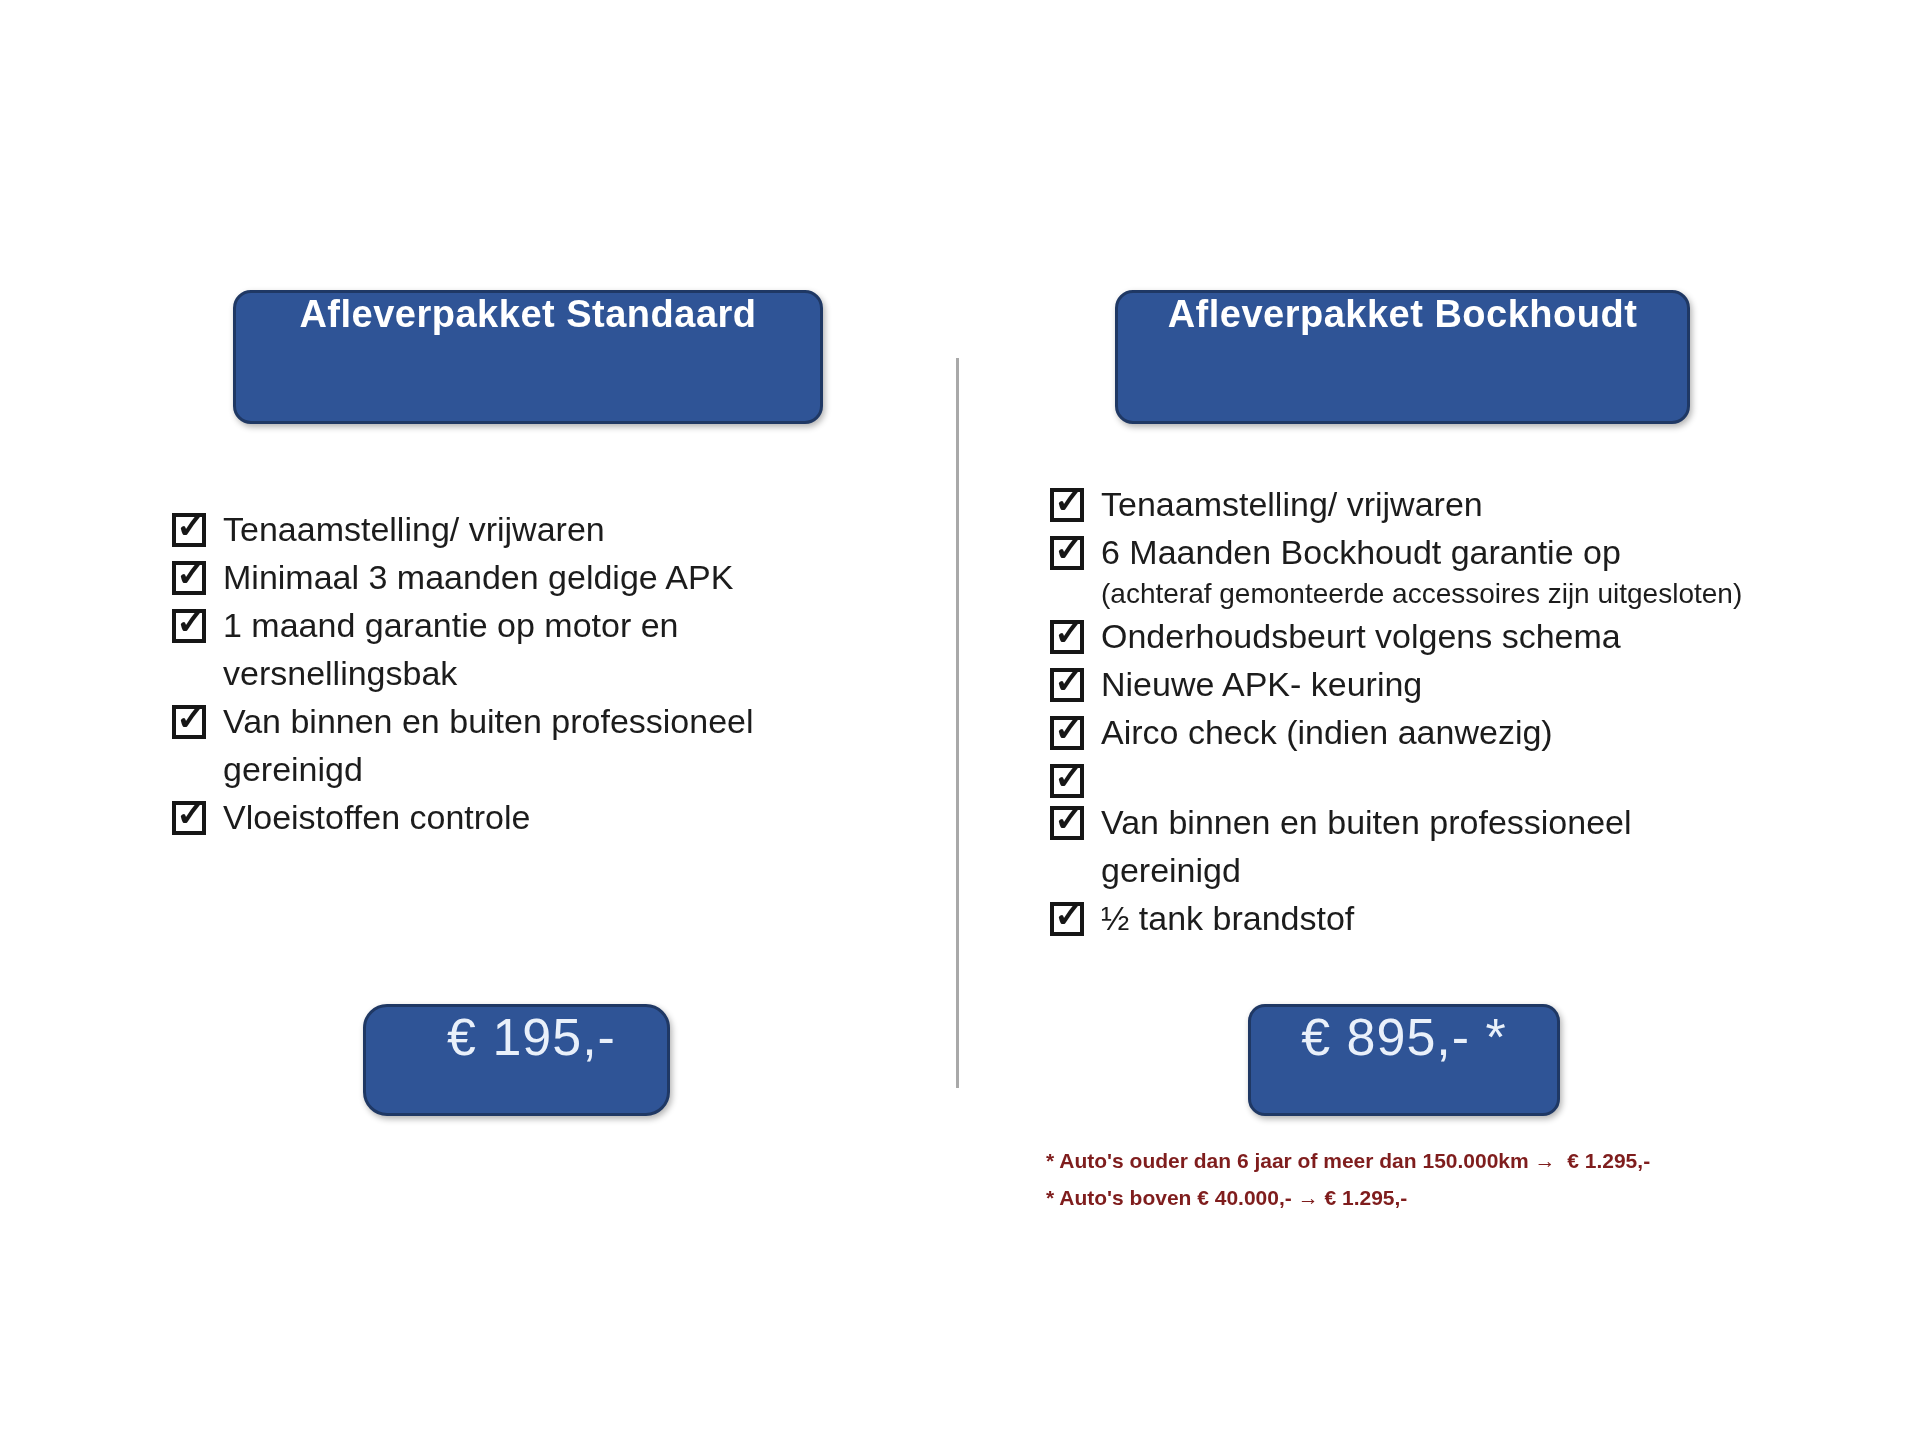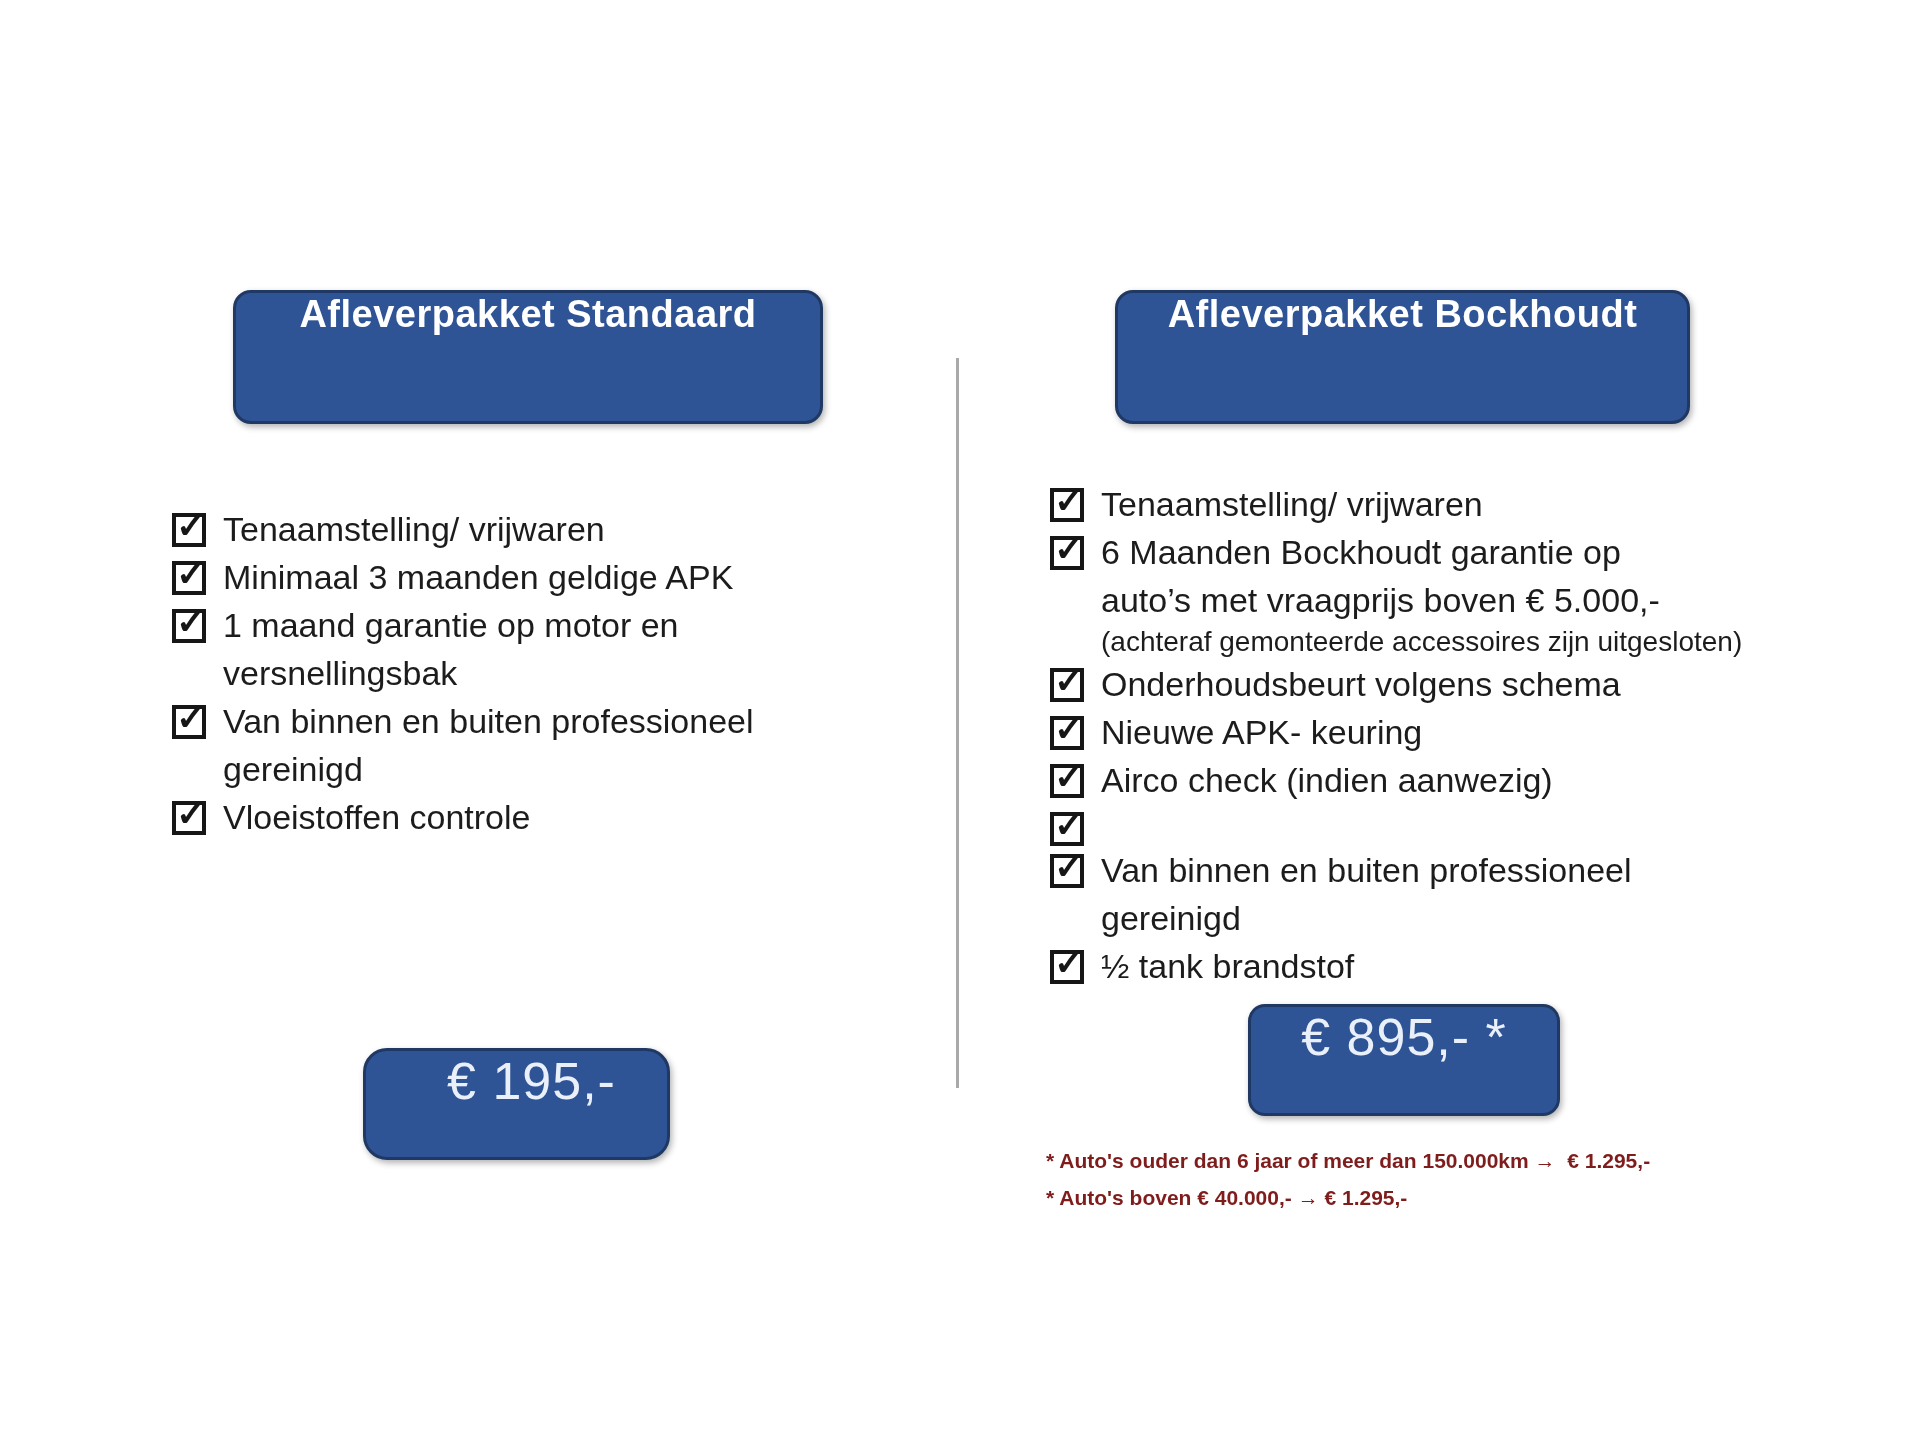--- a/index.html
+++ b/index.html
@@ -41,21 +41,21 @@
   }
   .header-left  { left: 233px; top: 290px; width: 590px; height: 134px; }
   .header-right { left: 1115px; top: 290px; width: 575px; height: 134px; }
   .price-box {
     border-radius: 24px;
     font-size: 52px;
     font-weight: 400;
     color: var(--price-text, #e9f0fa);
     letter-spacing: 1px;
   }
-  .price-left  { left: 363px; top: 1048px; width: 307px; height: 112px; padding-left: 30px; }
+  .price-left  { left: 363px; top: 1004px; width: 307px; height: 112px; padding-left: 30px; }
   .price-right { left: 1248px; top: 1004px; width: 312px; height: 112px; border-radius: 17px; }
   .items {
     position: absolute;
     list-style: none;
     margin: 0;
     padding: 0;
   }
   .items-left  { left: 172px; top: 505px; width: 665px; }
   .items-right { left: 1050px; top: 480px; width: 700px; }
   .item {
@@ -177,21 +177,20 @@
           <span class="itext">
             <span class="ln">Tenaamstelling/ vrijwaren</span>
           </span>
         </li>
         <li class="item">
           <span class="checkbox">
             <span class="tick">✓</span>
           </span>
           <span class="itext">
             <span class="ln">6 Maanden Bockhoudt garantie op</span>
-            <span class="ln">auto’s met vraagprijs boven € 5.000,-</span>
             <span class="ln inote">(achteraf gemonteerde accessoires zijn uitgesloten)</span>
           </span>
         </li>
         <li class="item">
           <span class="checkbox">
             <span class="tick">✓</span>
           </span>
           <span class="itext">
             <span class="ln">Onderhoudsbeurt volgens schema</span>
           </span>

